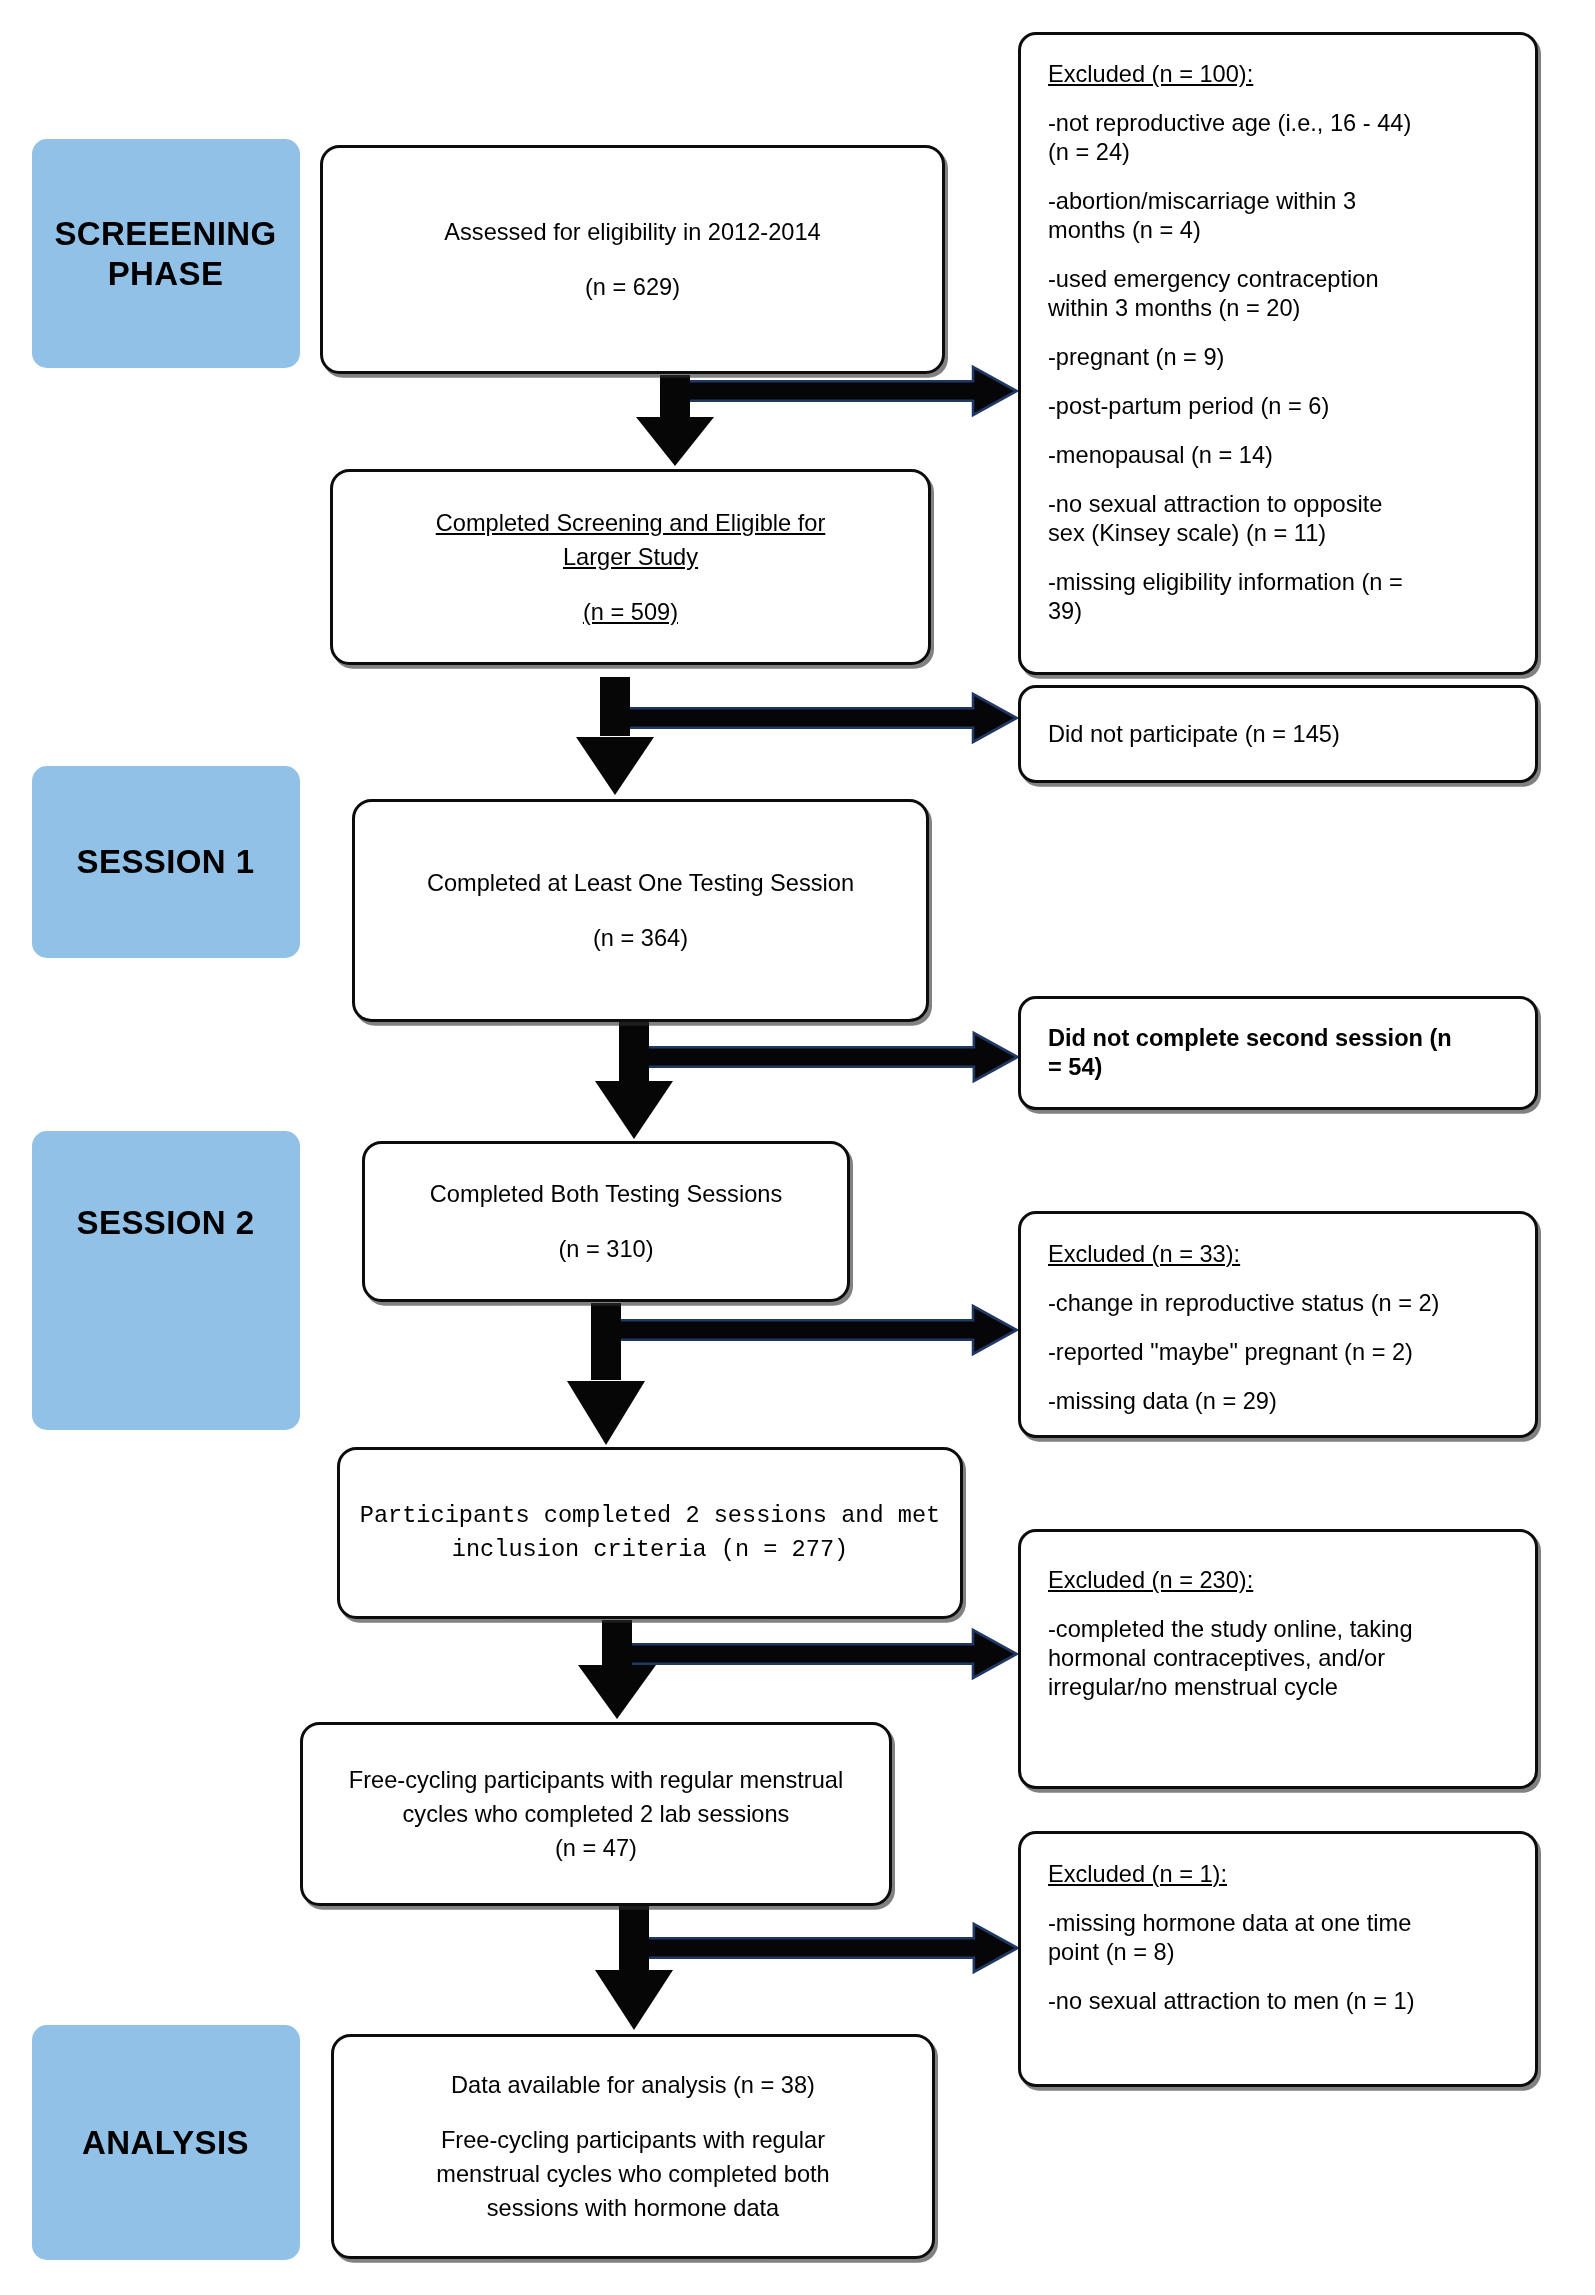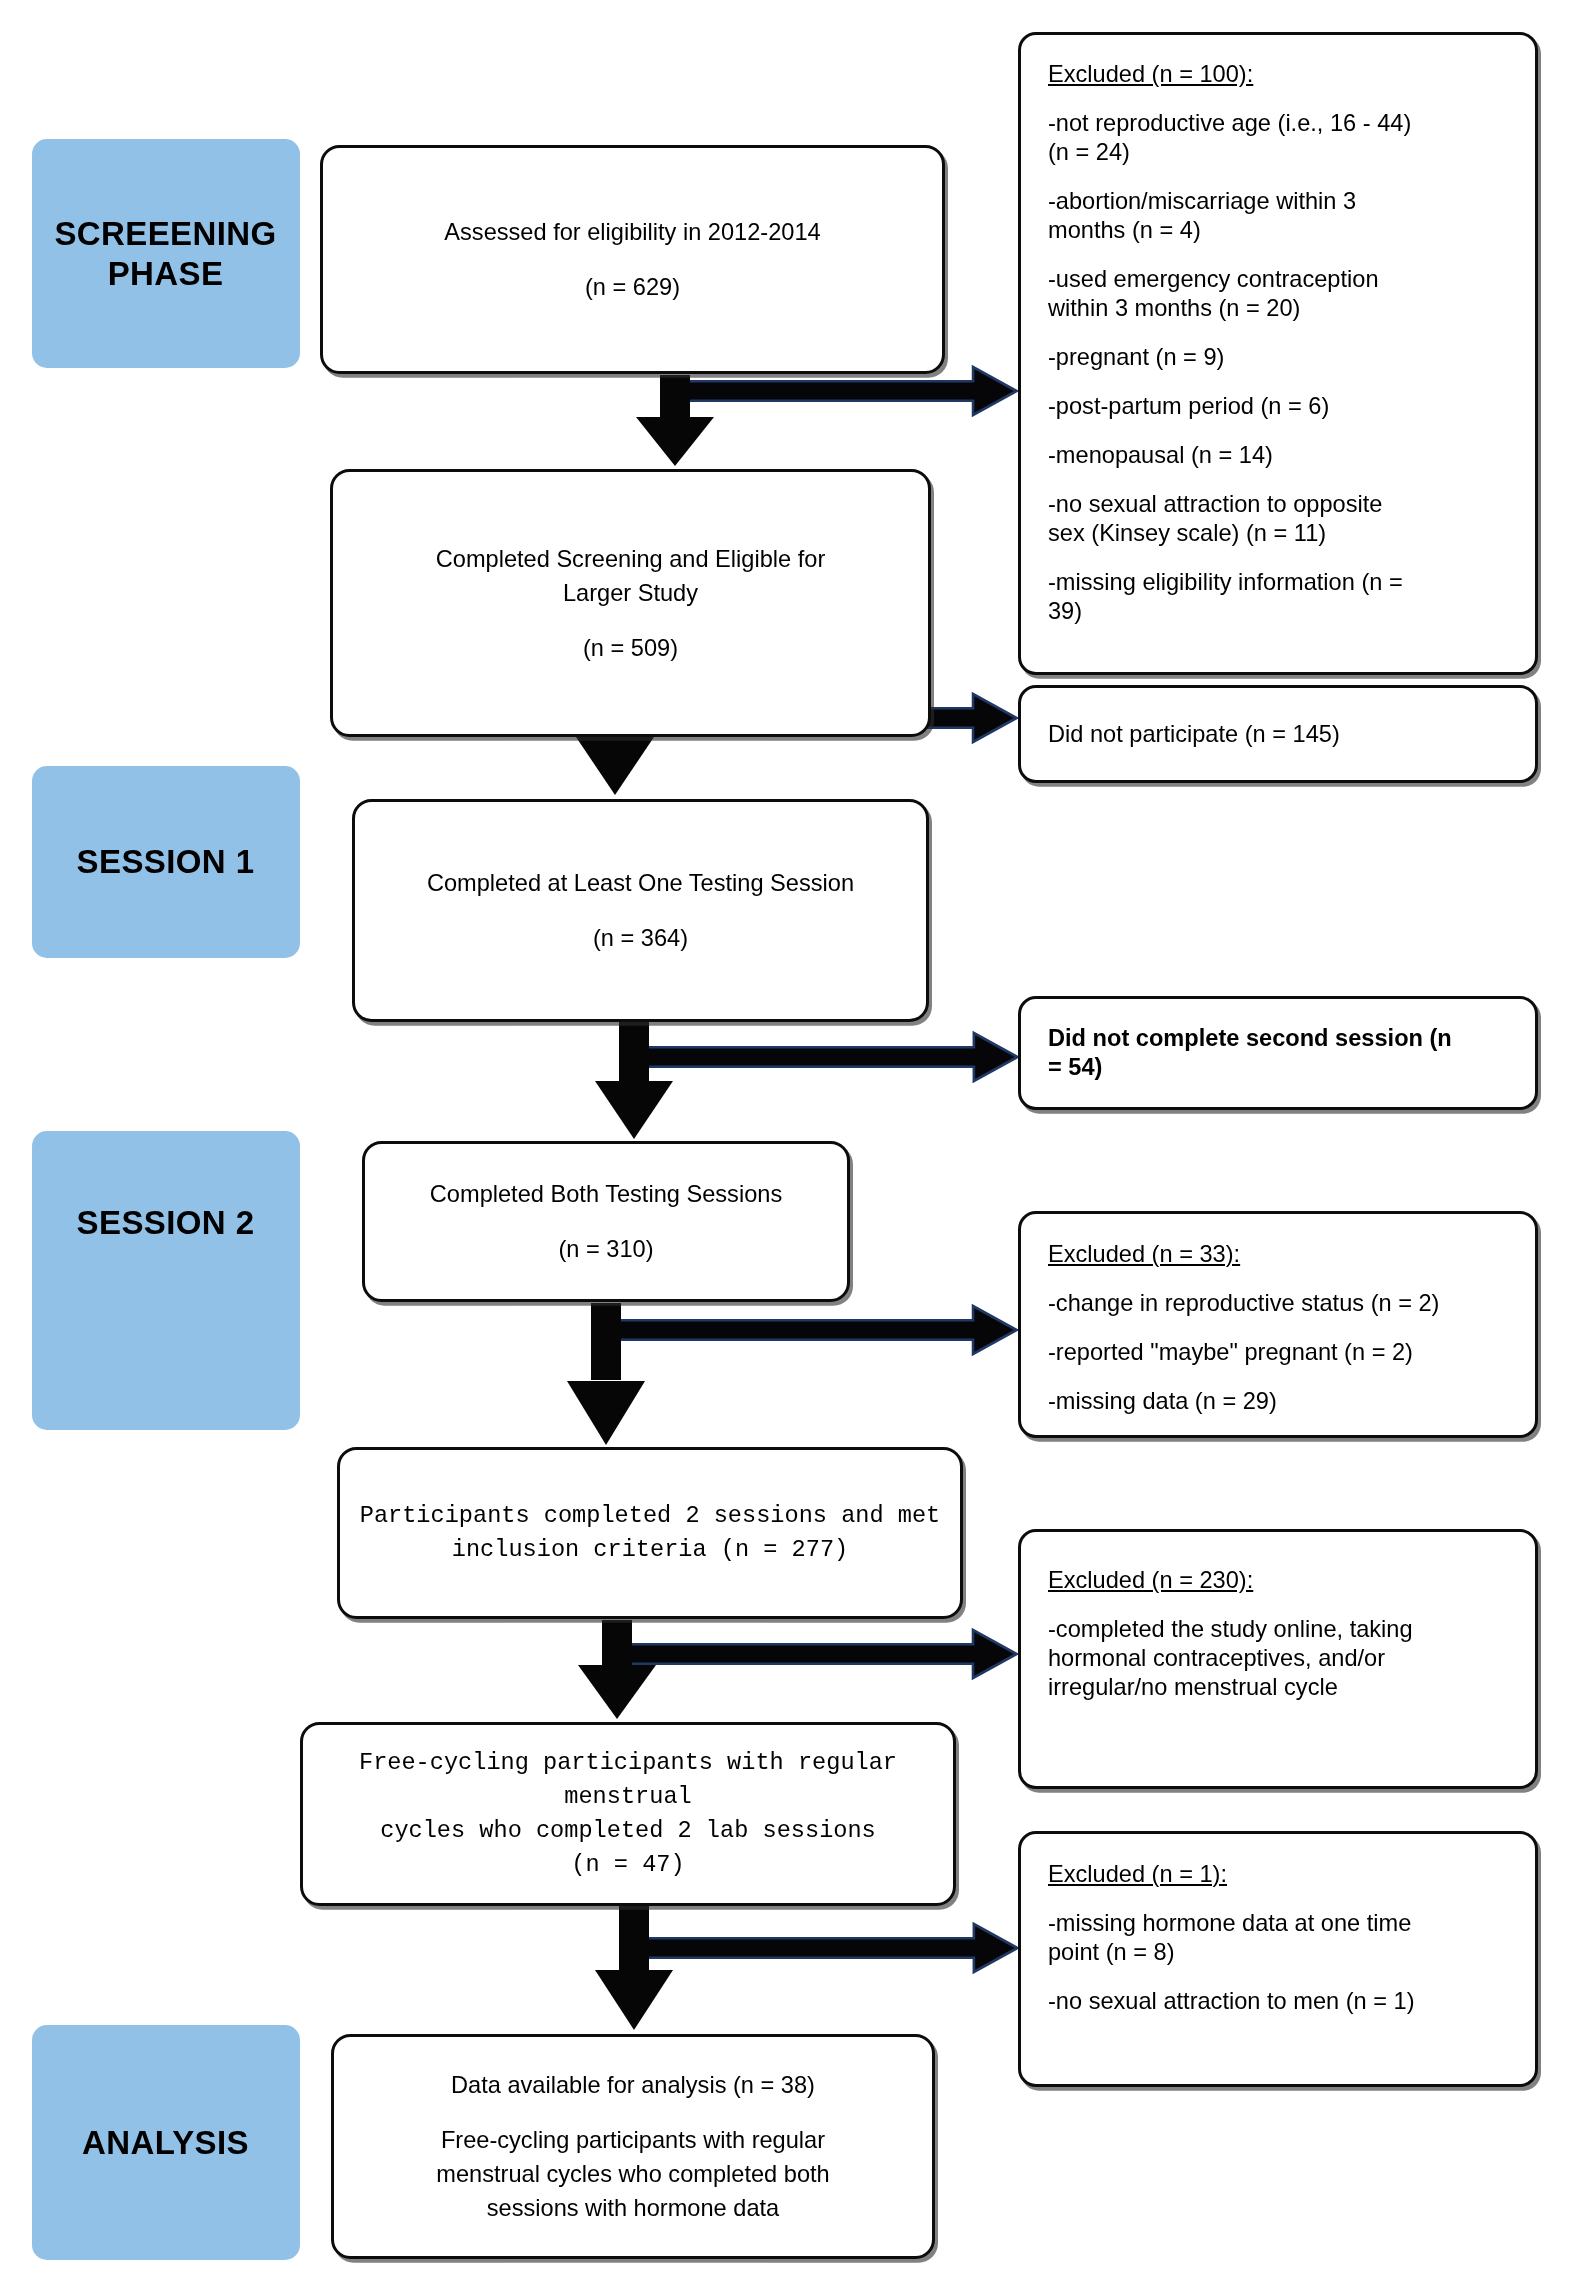--- a/index.html
+++ b/index.html
@@ -88,38 +88,38 @@
 </div>
 <div class="varrow" style="left:595px;top:1906px;height:124px;">
   <div class="shaft" style="height:64px;"></div>
     <div class="head" style="border-top:60px solid #060606;"></div>
 </div>
 
 <div class="fbox" style="left:320px;top:145px;width:625px;height:229px;">
   <p>Assessed for eligibility in 2012-2014</p>
   <p>(n = 629)</p>
 </div>
-<div class="fbox" style="left:330px;top:469px;width:601px;height:268px;">
+<div class="fbox" style="left:330px;top:469px;width:601px;height:196px;text-decoration:underline;">
   <p>Completed Screening and Eligible for
 Larger Study</p>
   <p>(n = 509)</p>
 </div>
 <div class="fbox" style="left:352px;top:799px;width:577px;height:223px;">
   <p>Completed at Least One Testing Session</p>
   <p>(n = 364)</p>
 </div>
 <div class="fbox" style="left:362px;top:1141px;width:488px;height:161px;">
   <p>Completed Both Testing Sessions</p>
   <p>(n = 310)</p>
 </div>
 <div class="fbox" style="left:337px;top:1447px;width:626px;height:172px;font-family:Liberation Mono, monospace;">
   <p>Participants completed 2 sessions and met
 inclusion criteria (n = 277)</p>
 </div>
-<div class="fbox" style="left:300px;top:1722px;width:656px;height:184px;font-family:Liberation Mono, monospace;">
+<div class="fbox" style="left:300px;top:1722px;width:592px;height:184px;">
   <p>Free-cycling participants with regular menstrual
 cycles who completed 2 lab sessions
 (n = 47)</p>
 </div>
 <div class="fbox" style="left:331px;top:2034px;width:604px;height:225px;">
   <p>Data available for analysis (n = 38)</p>
   <p>Free-cycling participants with regular
 menstrual cycles who completed both
 sessions with hormone data</p>
 </div>

